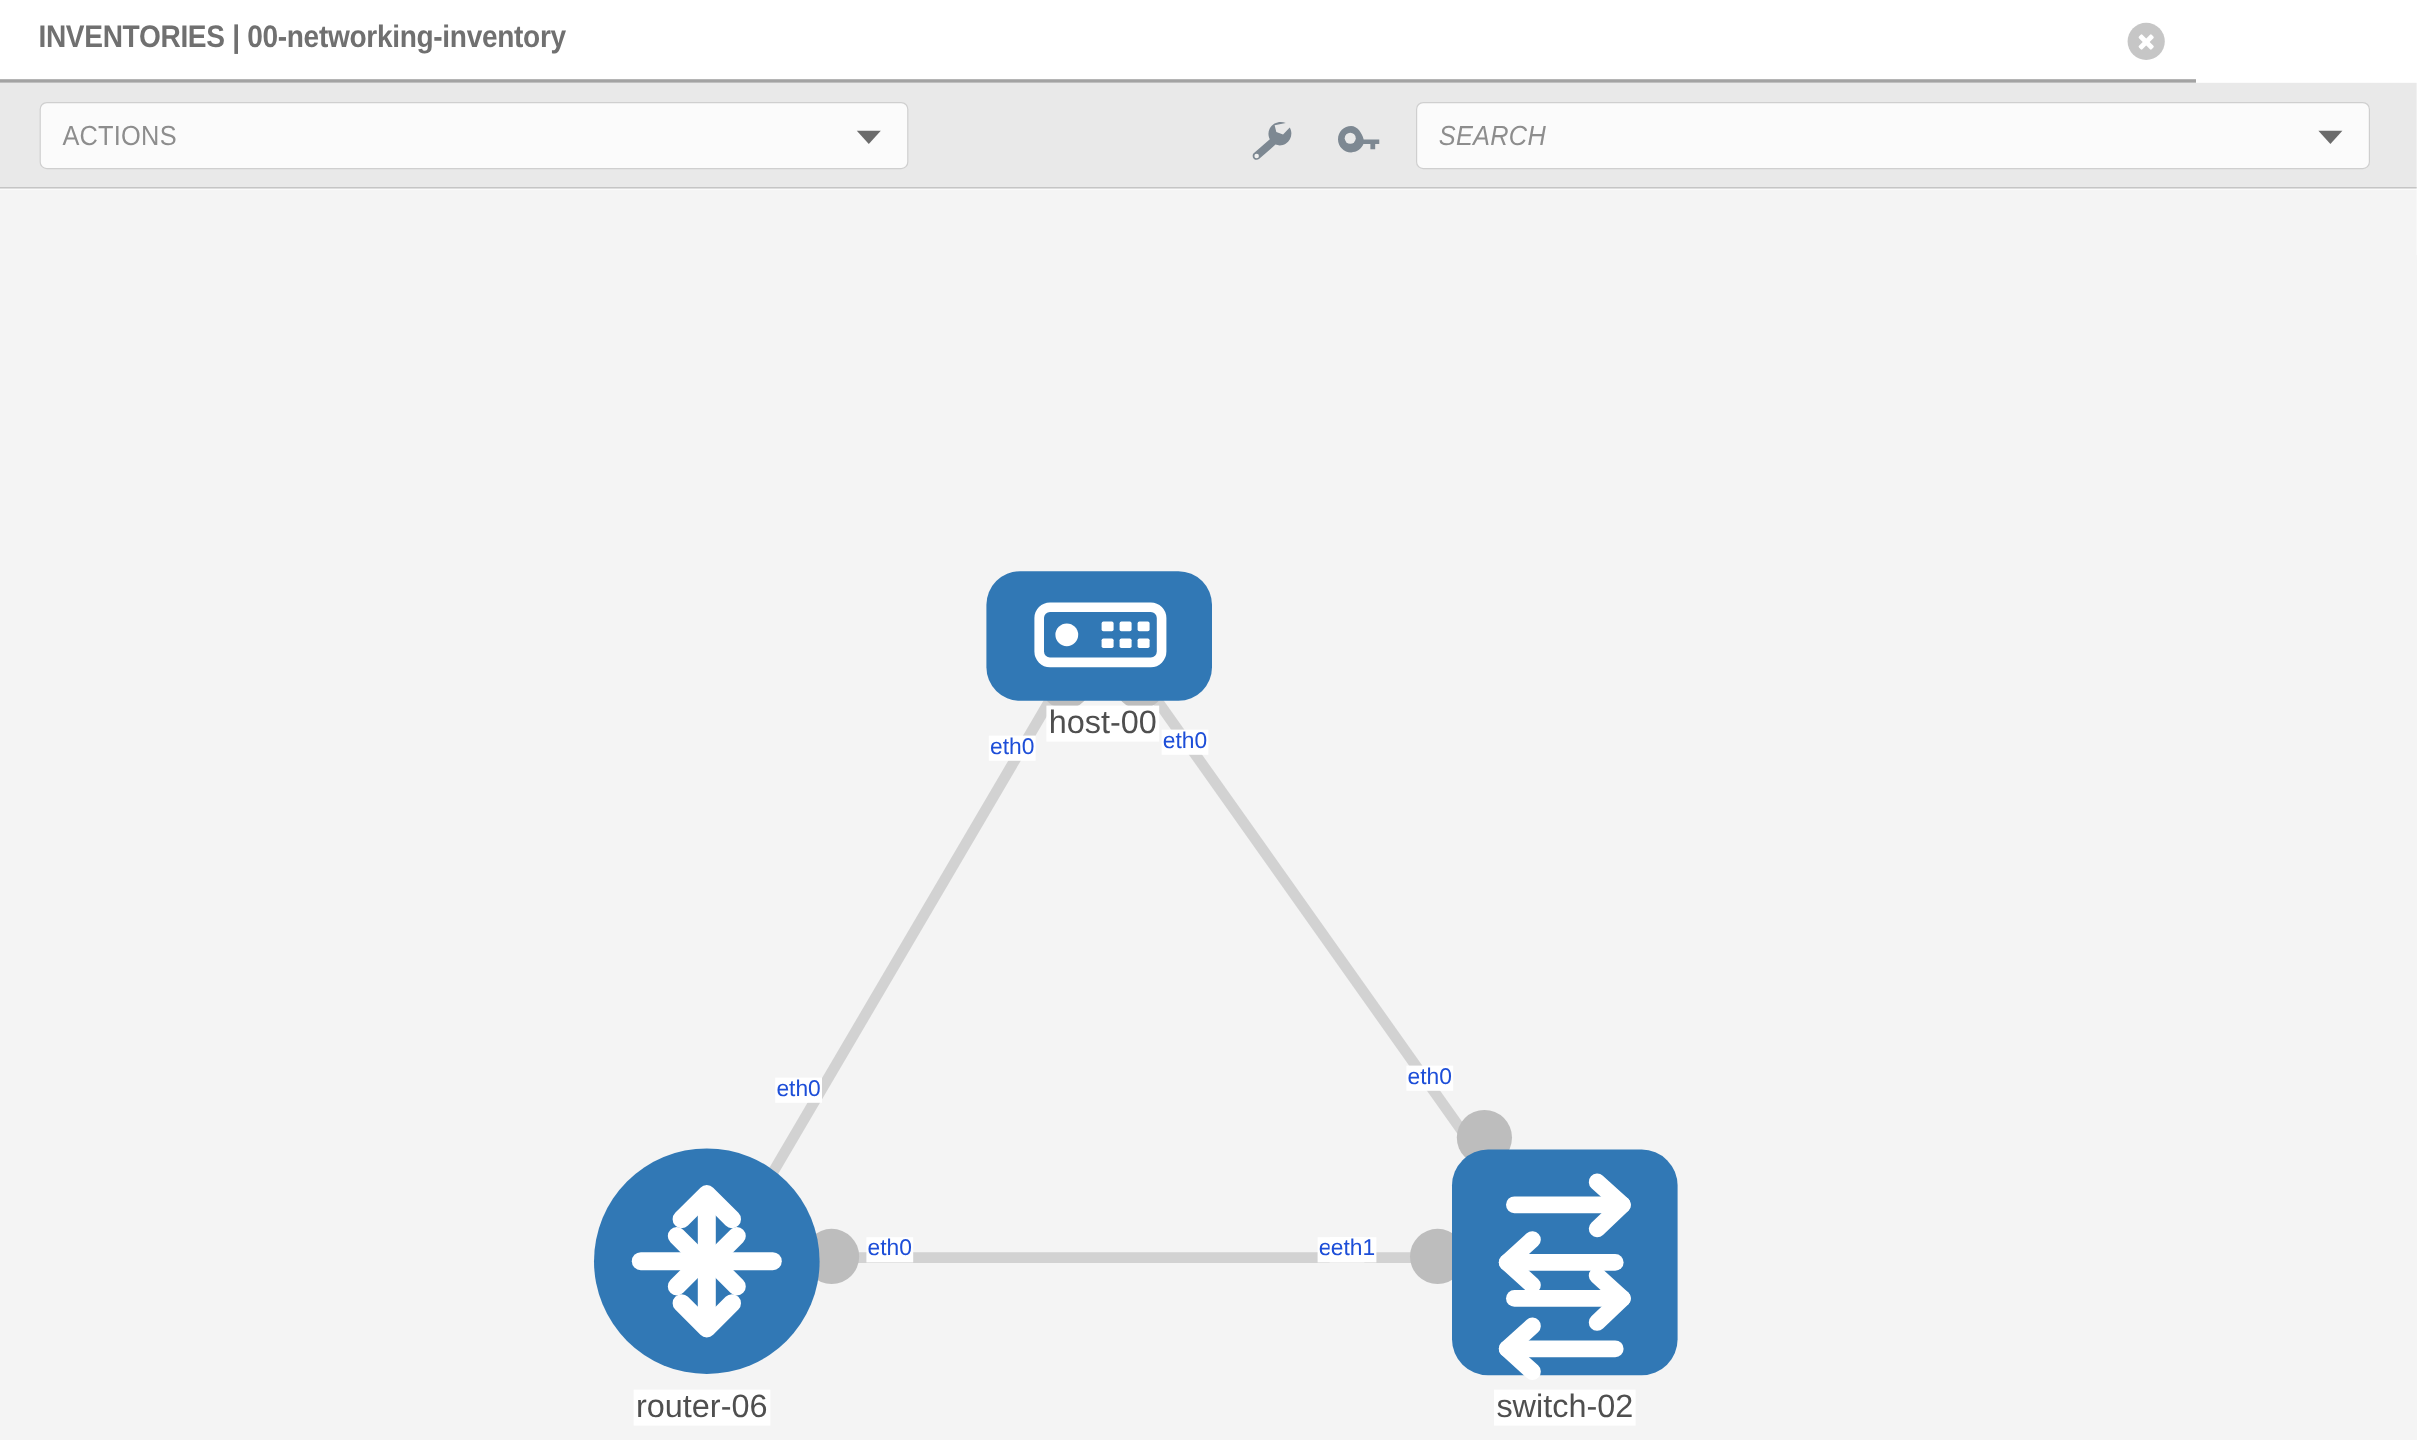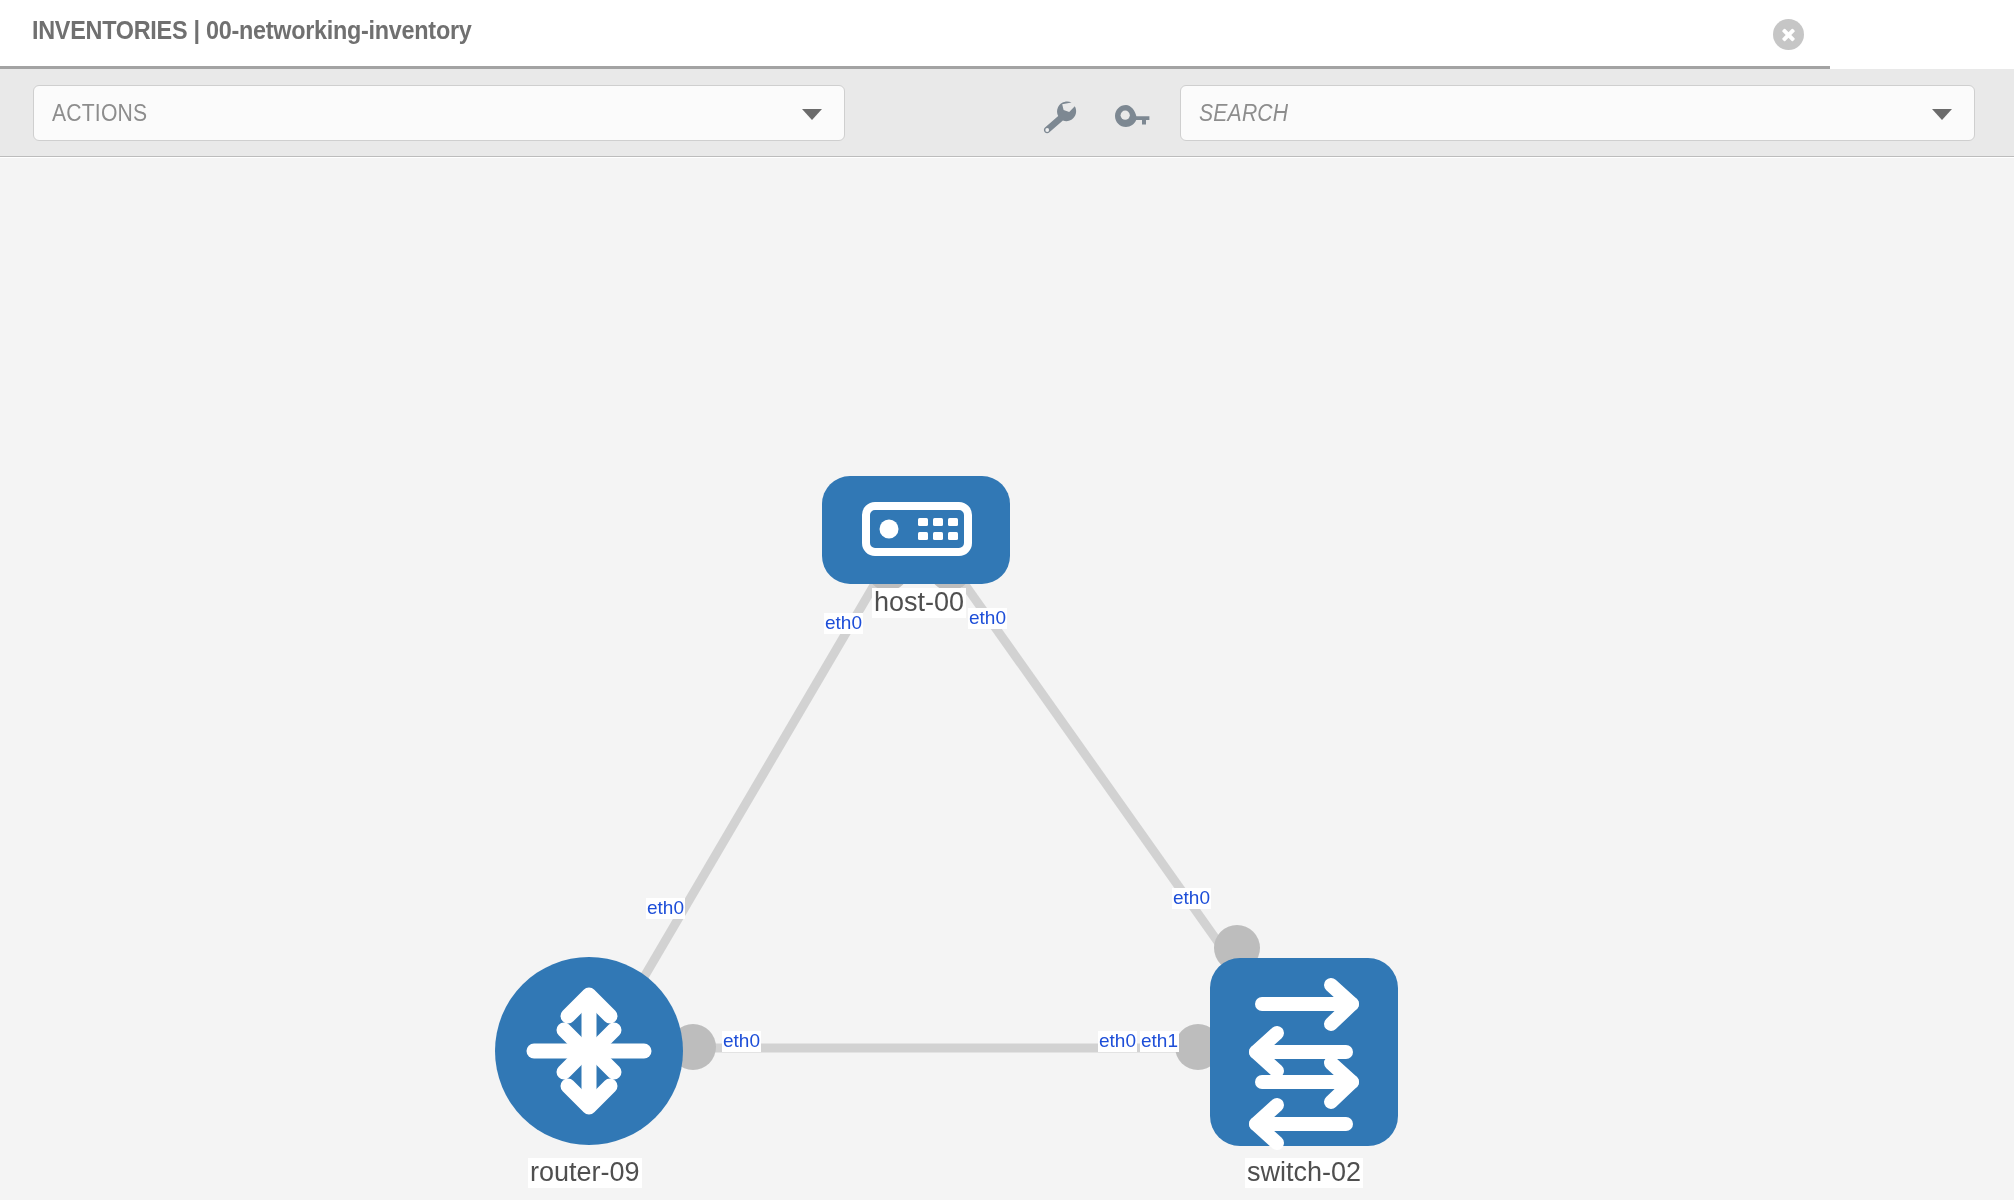--- a/index.html
+++ b/index.html
@@ -94,21 +94,21 @@
   .select-box .caret {
     position: absolute;
     right: 22px;
     top: 50%;
     margin-top: -4px;
     width: 0; height: 0;
     border-left: 10px solid transparent;
     border-right: 10px solid transparent;
     border-top: 11px solid #6b6b6b;
   }
-  #actions-select { left: 33px; top: 16px; width: 812px; height: 56px; padding-left: 44px; }
+  #actions-select { left: 33px; top: 16px; width: 724px; height: 56px; padding-left: 44px; }
   #search-select  { left: 1180px; top: 16px; width: 795px; height: 56px; font-style: italic; }
 
   .tool-icon {
     position: absolute;
     top: 30px;
     width: 44px;
     height: 36px;
     cursor: pointer;
   }
   #wrench-icon { left: 1038px; }
@@ -257,24 +257,24 @@
         <line x1="1262" y1="924" x2="1352" y2="924"></line>
         <polyline points="1331,905 1352,924 1331,944"></polyline>
 
         <line x1="1346" y1="966" x2="1256" y2="966"></line>
         <polyline points="1277,947 1256,966 1277,985"></polyline>
       </g>
     </g>
   </svg>
 
   <div class="node-label" style="left:872px; top:430px;">host-00</div>
-  <div class="node-label" style="left:528px; top:1000px;">router-09</div>
+  <div class="node-label" style="left:528px; top:1000px;">router-06</div>
   <div class="node-label" style="left:1245px; top:1000px;">switch-02</div>
 
   <div class="iface-label" style="left:824px; top:455px;">eth0</div>
   <div class="iface-label" style="left:968px; top:450px;">eth0</div>
   <div class="iface-label" style="left:646px; top:740px;">eth0</div>
   <div class="iface-label" style="left:1172px; top:730px;">eth0</div>
   <div class="iface-label" style="left:722px; top:873px;">eth0</div>
   <div class="iface-label" style="left:1098px; top:873px;">eth0</div>
-  <div class="iface-label" style="left:1108px; top:873px;margin-left:32px;">eth1</div>
+  <div class="iface-label" style="left:1108px; top:873px;">eth1</div>
 
 </div>
 
 </body></html>

